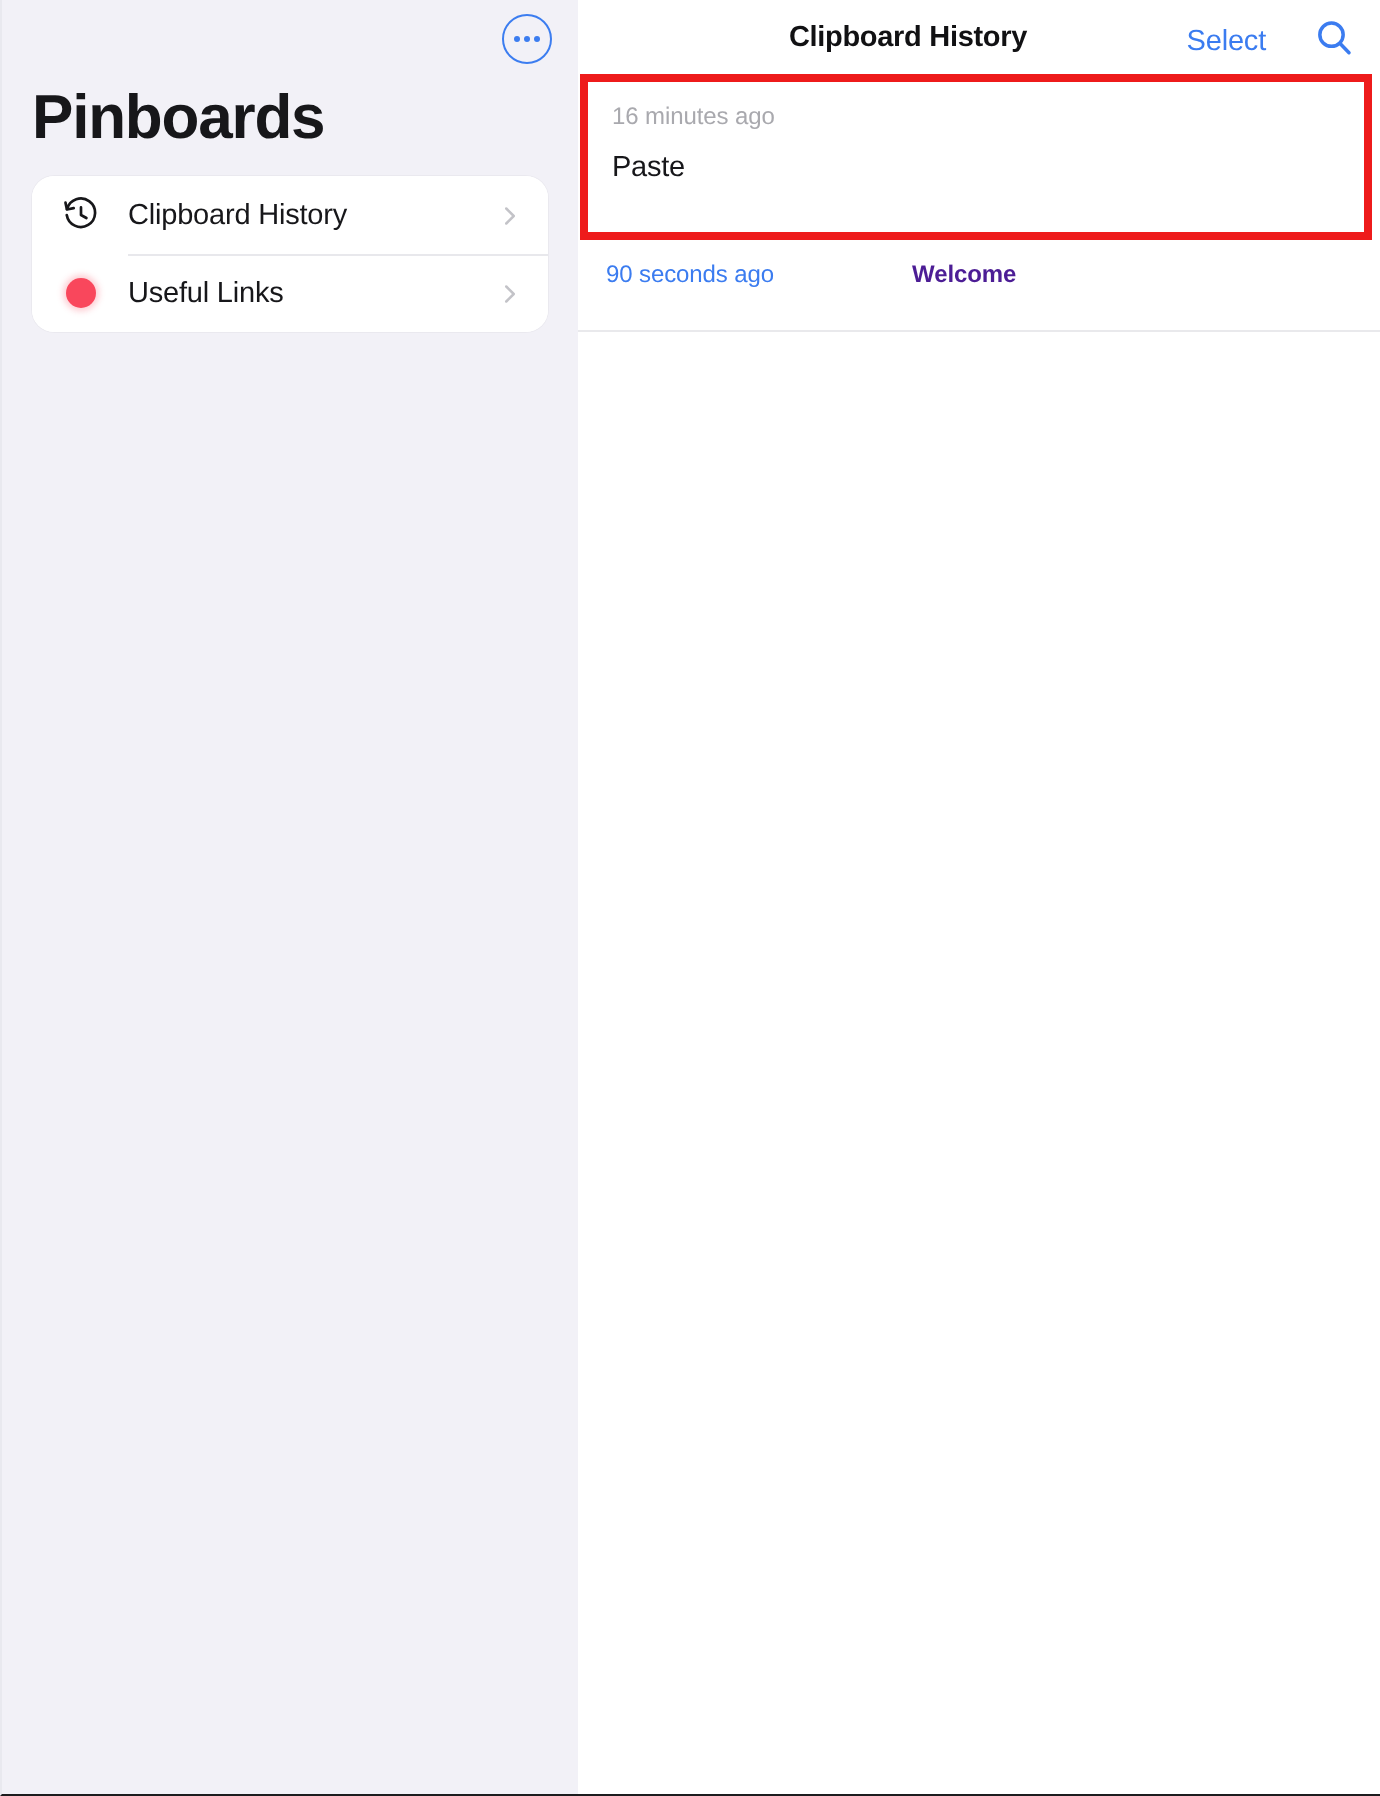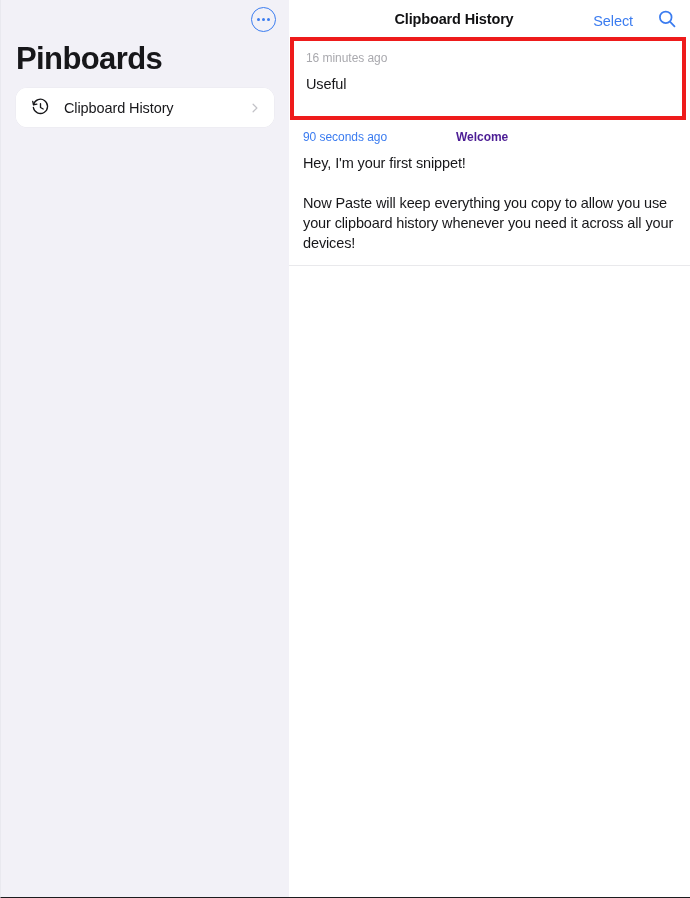--- a/index.html
+++ b/index.html
@@ -278,20 +278,31 @@
           </svg>
         </span>
         <span class="row-label">Clipboard History</span>
         <span class="chevron">
           <svg width="10" height="10" viewBox="0 0 10 16" fill="none" stroke="#c3c3c8" stroke-width="2" stroke-linecap="round" stroke-linejoin="round">
             <polyline points="2,2 8,8 2,14"></polyline>
           </svg>
         </span>
       </div>
 
+      <div class="pinboard-row">
+        <span class="row-icon">
+          <span class="dot-red"></span>
+        </span>
+        <span class="row-label">Useful Links</span>
+        <span class="chevron">
+          <svg width="10" height="10" viewBox="0 0 10 16" fill="none" stroke="#c3c3c8" stroke-width="2" stroke-linecap="round" stroke-linejoin="round">
+            <polyline points="2,2 8,8 2,14"></polyline>
+          </svg>
+        </span>
+      </div>
 
     </div>
   </div>
 
   <div class="main">
 
     <div class="main-header">
       <div class="header-title">Clipboard History</div>
       <div class="header-actions">
         <span class="select-link">Select</span>
@@ -303,31 +314,28 @@
         </span>
       </div>
     </div>
 
     <div class="entry-list">
 
       <div class="entry first">
         <div class="entry-meta">
           <span class="meta-time muted">16 minutes ago</span>
         </div>
-        <div class="entry-body">Useful</div>
+        <div class="entry-body">Paste</div>
       </div>
 
       <div class="entry">
         <div class="entry-meta">
           <span class="meta-time accent">90 seconds ago</span>
           <span class="meta-tag">Welcome</span>
         </div>
-        <div class="entry-body">Hey, I'm your first snippet!
-
-Now Paste will keep everything you copy to allow you use your clipboard history whenever you need it across all your devices!</div>
         <div class="entry-divider"></div>
       </div>
 
     </div>
 
     <div class="highlight-frame"></div>
 
   </div>
 </div>
 

